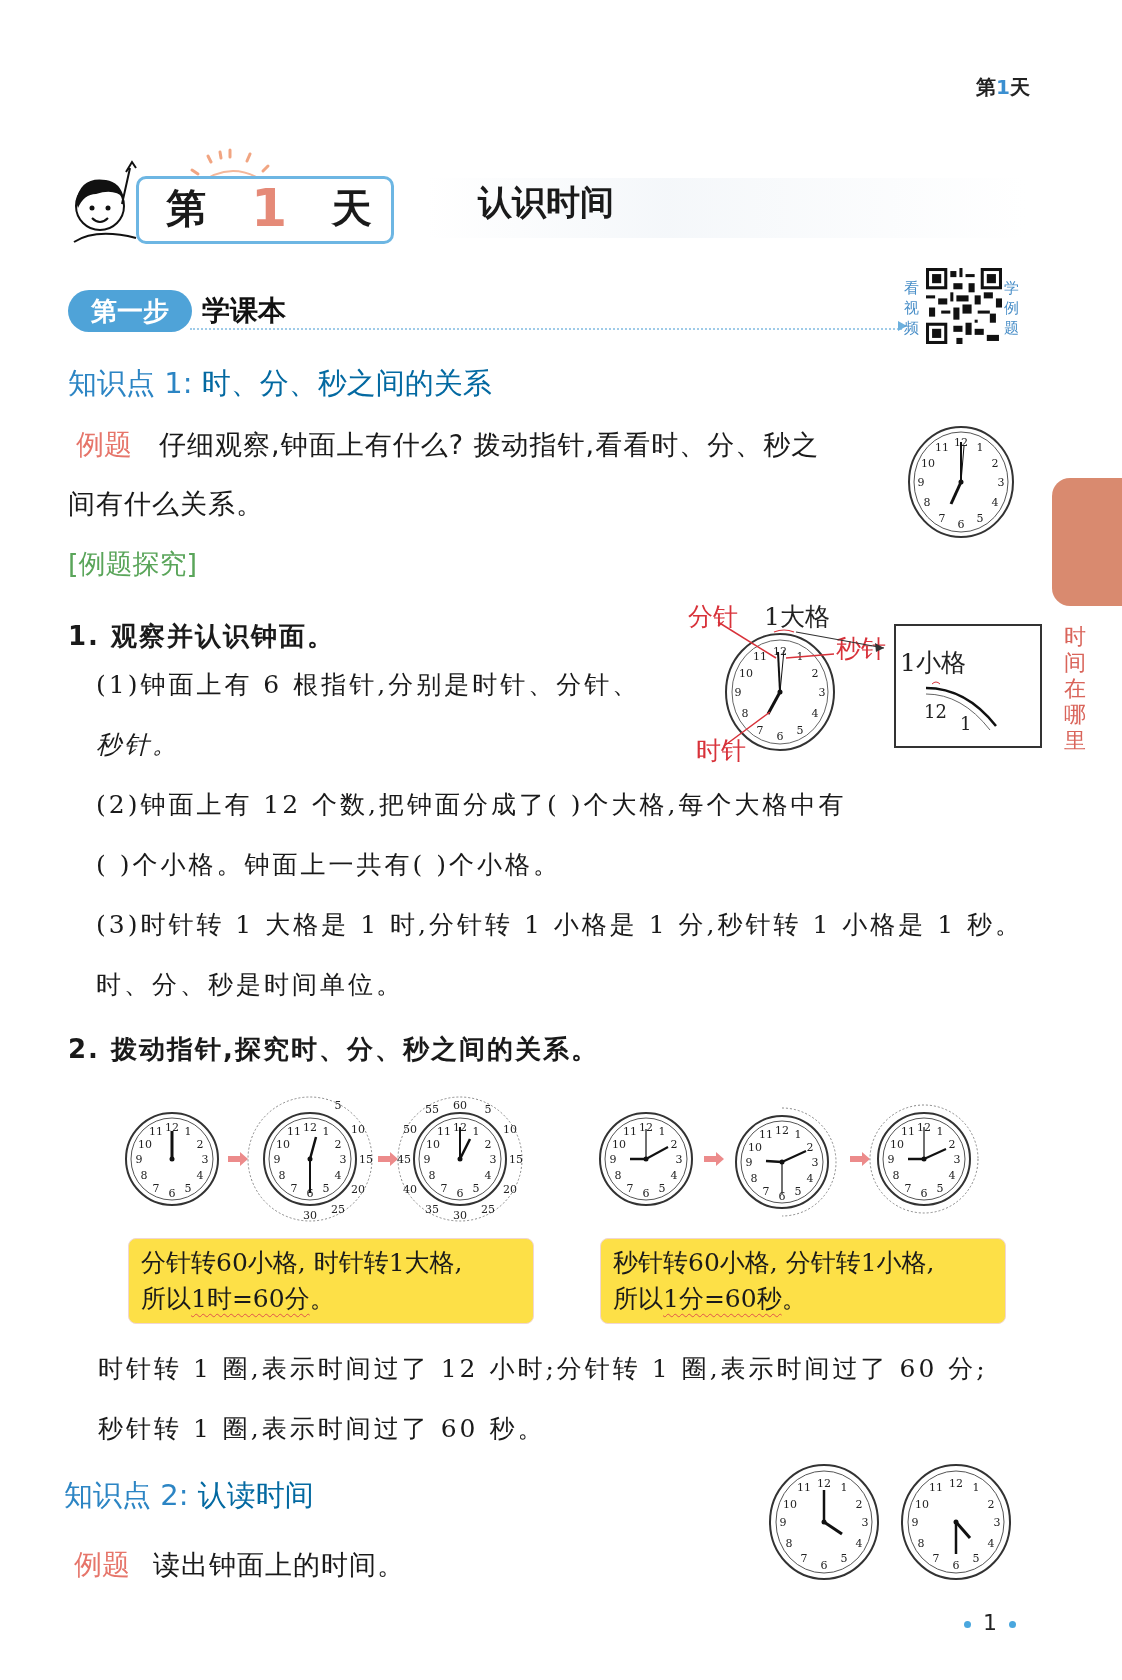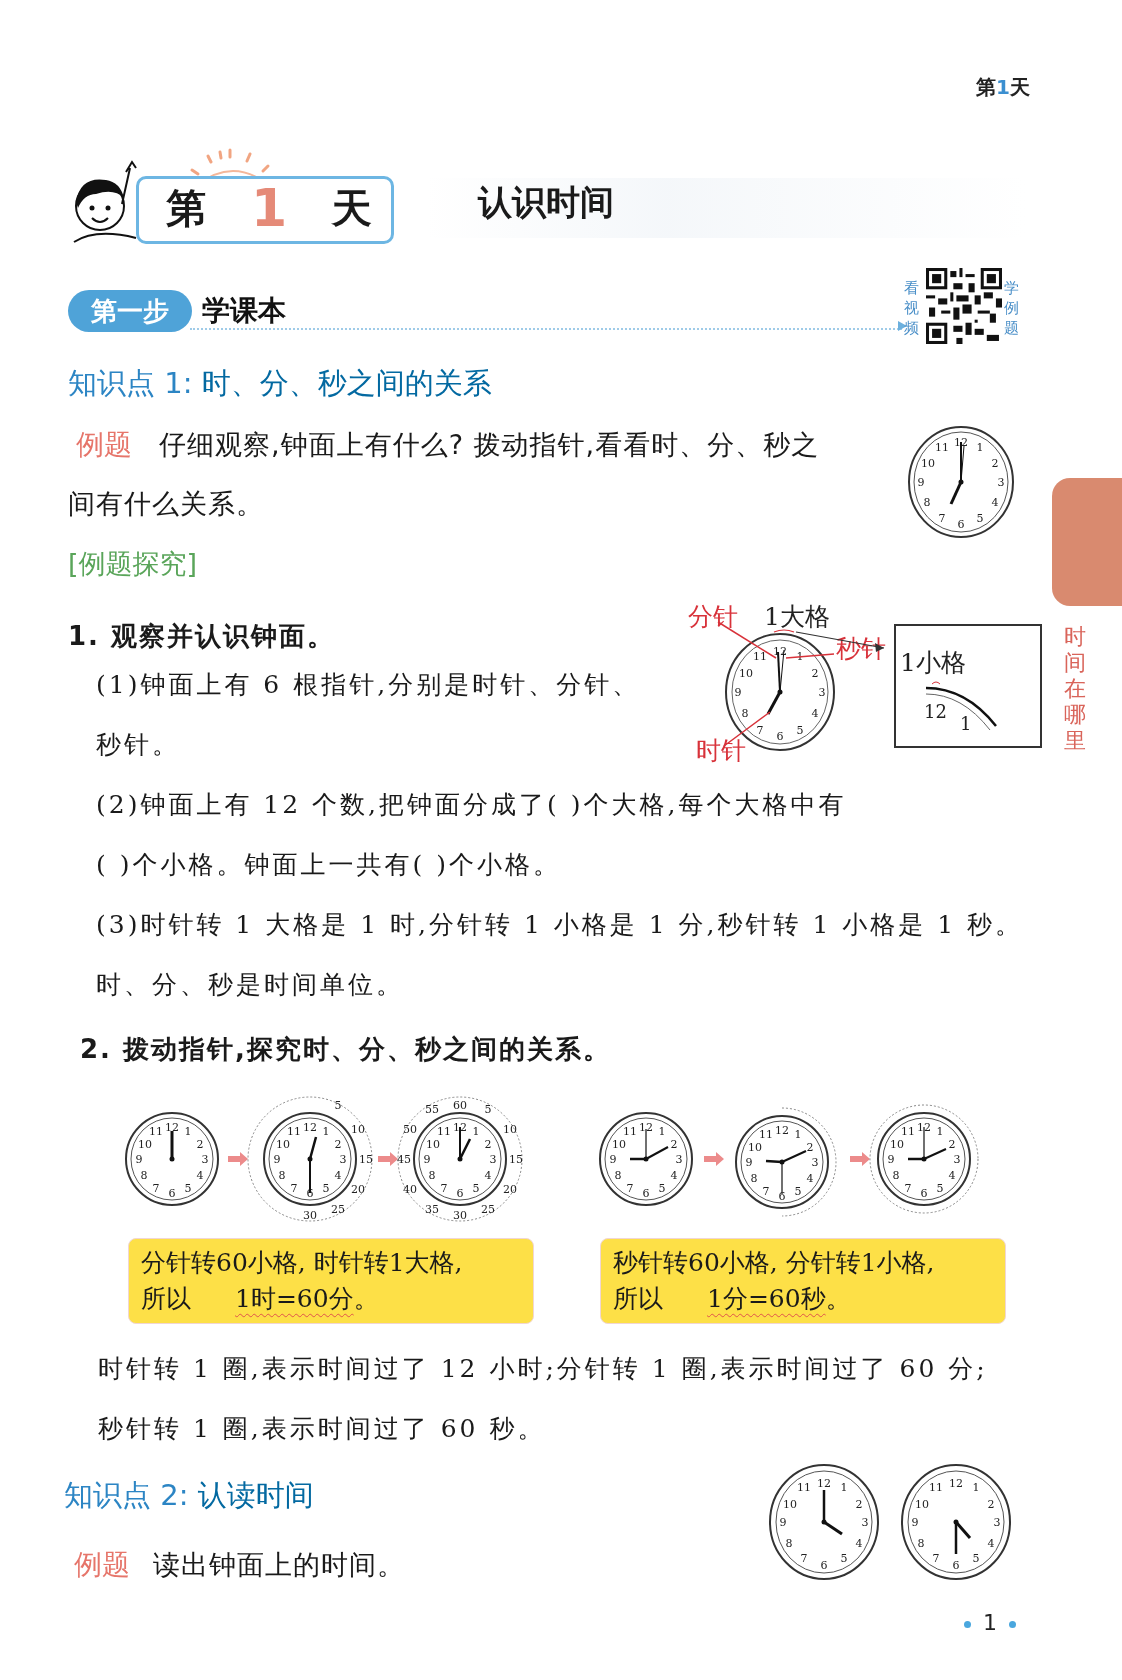--- a/index.html
+++ b/index.html
@@ -33,21 +33,21 @@
   .body-text{font-size:27px;color:#1a1a1a;letter-spacing:1px;}
   .green{color:#5aa55a;font-size:27px;}
   .bold-q{font-size:26px;font-weight:bold;color:#1a1a1a;letter-spacing:2px;}
   .sub{font-size:25px;color:#1a1a1a;letter-spacing:3px;}
   .red-label{color:#d8323a;font-size:25px;}
   
   .side-tab{left:1052px;top:478px;width:70px;height:128px;background:#d98a6f;border-radius:18px 0 0 18px;}
   .side-text{left:1062px;top:624px;width:26px;font-size:22px;line-height:26px;color:#d9645a;text-align:center;}
   
   .info-box{border:1.5px solid #f1d6d2;border-radius:8px;background:#fde047;padding:6px 12px;font-size:25px;line-height:36px;color:#1a1a1a;font-family:"DejaVu Serif",serif;}
-  .wavy{text-decoration:underline wavy #e0544a;text-underline-offset:6px;text-decoration-thickness:1px;margin-left:44px;}
+  .wavy{text-decoration:underline wavy #e0544a;text-underline-offset:6px;text-decoration-thickness:1px;}
   .page-num{left:952px;top:1610px;font-size:22px;color:#222;}
   .dot{display:inline-block;width:7px;height:7px;border-radius:50%;background:#4aa7de;vertical-align:middle;margin:0 12px;}
   svg text{font-family:"DejaVu Serif","Liberation Serif",serif;}
 </style>
 </head>
 <body>
 
 <div class="abs running-head">
   <span>第</span><span class="num">1</span><span>天</span>
 </div>
@@ -162,21 +162,21 @@
   <line x1="0" y1="0" x2="0" y2="-40" stroke="#111" stroke-width="2"></line>
   <line x1="0" y1="0" x2="3" y2="-36" stroke="#111" stroke-width="1"></line>
   <line x1="0" y1="0" x2="-10" y2="22" stroke="#111" stroke-width="3"></line>
   <circle r="2.5" fill="#111"></circle>
 </svg>
 
 <div class="abs green" style="left:68px;top:546px;">[例题探究]</div>
 
 <div class="abs bold-q" style="left:68px;top:608px;margin-top:11px;">1. 观察并认识钟面。</div>
 <div class="abs sub serif" style="left:96px;top:668px;">(1)钟面上有 6 根指针,分别是时针、分针、</div>
-<div class="abs sub serif" style="left:96px;top:728px;">秒针。</div>
+<div class="abs sub serif" style="left:96px;top:728px;font-style:italic;">秒针。</div>
 <div class="abs sub serif" style="left:96px;top:788px;">(2)钟面上有 12 个数,把钟面分成了(      )个大格,每个大格中有</div>
 <div class="abs sub serif" style="left:96px;top:848px;">(      )个小格。钟面上一共有(      )个小格。</div>
 <div class="abs sub serif" style="left:96px;top:908px;">(3)时针转 1 大格是 1 时,分针转 1 小格是 1 分,秒针转 1 小格是 1 秒。</div>
 <div class="abs sub serif" style="left:96px;top:968px;">时、分、秒是时间单位。</div>
 
 <div class="abs red-label" style="left:688px;top:600px;">分针</div>
 <div class="abs serif" style="left:764px;top:600px;font-size:25px;">1大格</div>
 <div class="abs red-label" style="left:836px;top:632px;">秒针</div>
 <div class="abs red-label" style="left:696px;top:734px;">时针</div>
 <svg class="abs" style="left:684px;top:620px;" width="330" height="140" viewBox="0 0 330 140">
@@ -213,21 +213,21 @@
   <div class="abs serif" style="left:4px;top:20px;font-size:25px;">1小格</div>
   <svg class="abs" style="left:0;top:52px;" width="116" height="66" viewBox="0 0 116 66">
     <path d="M30 10 Q70 10 100 48" fill="none" stroke="#111" stroke-width="2.5"></path>
     <path d="M30 16 Q66 16 94 52" fill="none" stroke="#666" stroke-width="1"></path>
     <path d="M36 6 Q40 2 44 6" fill="none" stroke="#d8323a" stroke-width="1"></path>
     <text x="28" y="40" font-size="18" fill="#222">12</text>
     <text x="64" y="52" font-size="18" fill="#222">1</text>
   </svg>
 </div>
 
-<div class="abs bold-q" style="left:68px;top:1032px;margin-left:12px;">2. 拨动指针,探究时、分、秒之间的关系。</div>
+<div class="abs bold-q" style="left:68px;top:1032px;">2. 拨动指针,探究时、分、秒之间的关系。</div>
 
 <svg class="abs" style="left:120px;top:1084px;" width="410" height="150" viewBox="0 0 410 150">
   <defs>
     <g id="face">
       <circle r="46" fill="#fff" stroke="#333" stroke-width="2"></circle>
       <circle r="41" fill="none" stroke="#555" stroke-width="1"></circle>
       <g font-size="11" fill="#222" text-anchor="middle">
         <text x="0" y="-28">12</text>
           <text x="16" y="-24">1</text>
           <text x="28" y="-11">2</text>

